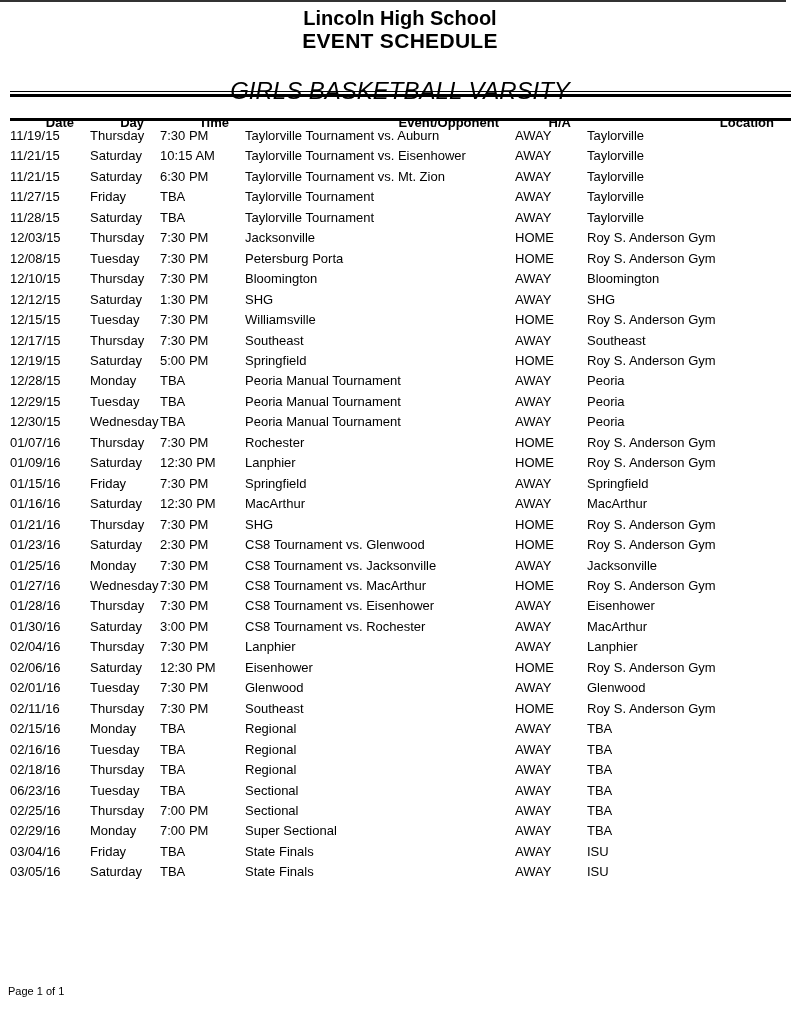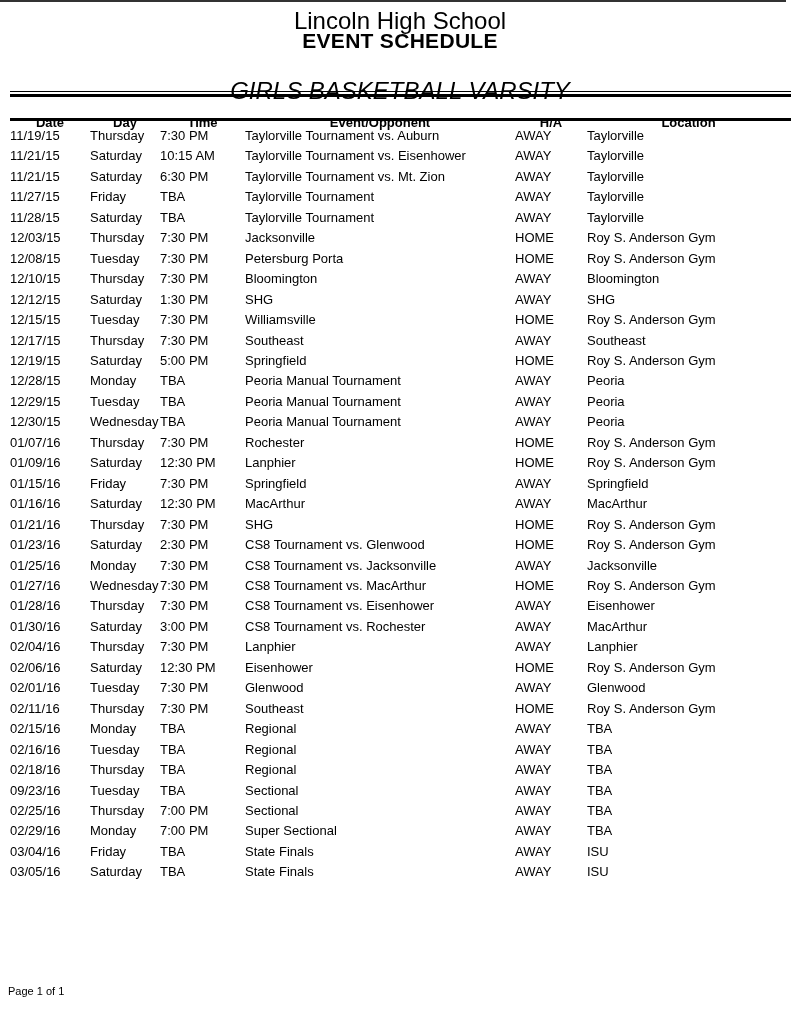--- a/index.html
+++ b/index.html
@@ -11,21 +11,21 @@
   }
   #page {
     position: relative;
     width: 800px; height: 1033px;
     background: #ffffff;
     overflow: hidden;
   }
 
   
   .t-center { position: absolute; left: 0; width: 800px; text-align: center; }
-  #school-name   { top: 7px;  font-size: 24px; font-weight: normal; }
+  #school-name   { top: 7px;  font-size: 20px; font-weight: bold; }
   #doc-title     { top: 29px; font-size: 21px; font-weight: bold; letter-spacing: 0.3px; text-align: center; }
   #team-subtitle { top: 77px; font-size: 24px; font-style: italic; }
 
   
   .rule { position: absolute; left: 10px; width: 781px; background: #000; }
   #rule-thin        { top: 91px;  height: 1.4px; }
   #rule-thick-top   { top: 94px;  height: 3.4px; }
   #rule-thick-bot   { top: 118px; height: 3.4px; }
   #footer-rule      { top: 1012px; left: 8px; width: 786px; height: 2.4px; background: #333; }
 
@@ -35,21 +35,21 @@
   col.c-day   { width: 70px; }
   col.c-time  { width: 85px; }
   col.c-event { width: 270px; }
   col.c-ha    { width: 72px; }
   col.c-loc   { width: 203px; }
 
   #head-table { position: absolute; left: 10px; top: 97px; }
   #head-table th {
     font-size: 13px; font-weight: bold;
     height: 20px; line-height: 20px;
-    padding: 16px; text-align: center; white-space: nowrap; overflow: hidden;
+    padding: 16px; text-align: right; white-space: nowrap; overflow: hidden;
   }
   th.h-date  { padding-left: 20px; }
   th.h-day   { text-align: right; padding-right: 20px; }
   th.h-time  { padding-left: 4px; }
   th.h-event { padding-left: 8px; }
   th.h-ha    { padding-left: 8px; }
   th.h-loc   { padding-left: 8px; }
 
   #body-table { position: absolute; left: 10px; top: 126px; }
   #body-table td {
@@ -397,21 +397,21 @@
     <tr>
       <td class="col-date">02/18/16</td>
       <td class="col-day">Thursday</td>
       <td class="col-time">TBA</td>
       <td class="col-event">Regional</td>
       <td class="col-ha">AWAY</td>
       <td class="col-loc">TBA</td>
     </tr>
 
     <tr>
-      <td class="col-date">09/23/16</td>
+      <td class="col-date">06/23/16</td>
       <td class="col-day">Tuesday</td>
       <td class="col-time">TBA</td>
       <td class="col-event">Sectional</td>
       <td class="col-ha">AWAY</td>
       <td class="col-loc">TBA</td>
     </tr>
 
     <tr>
       <td class="col-date">02/25/16</td>
       <td class="col-day">Thursday</td>

